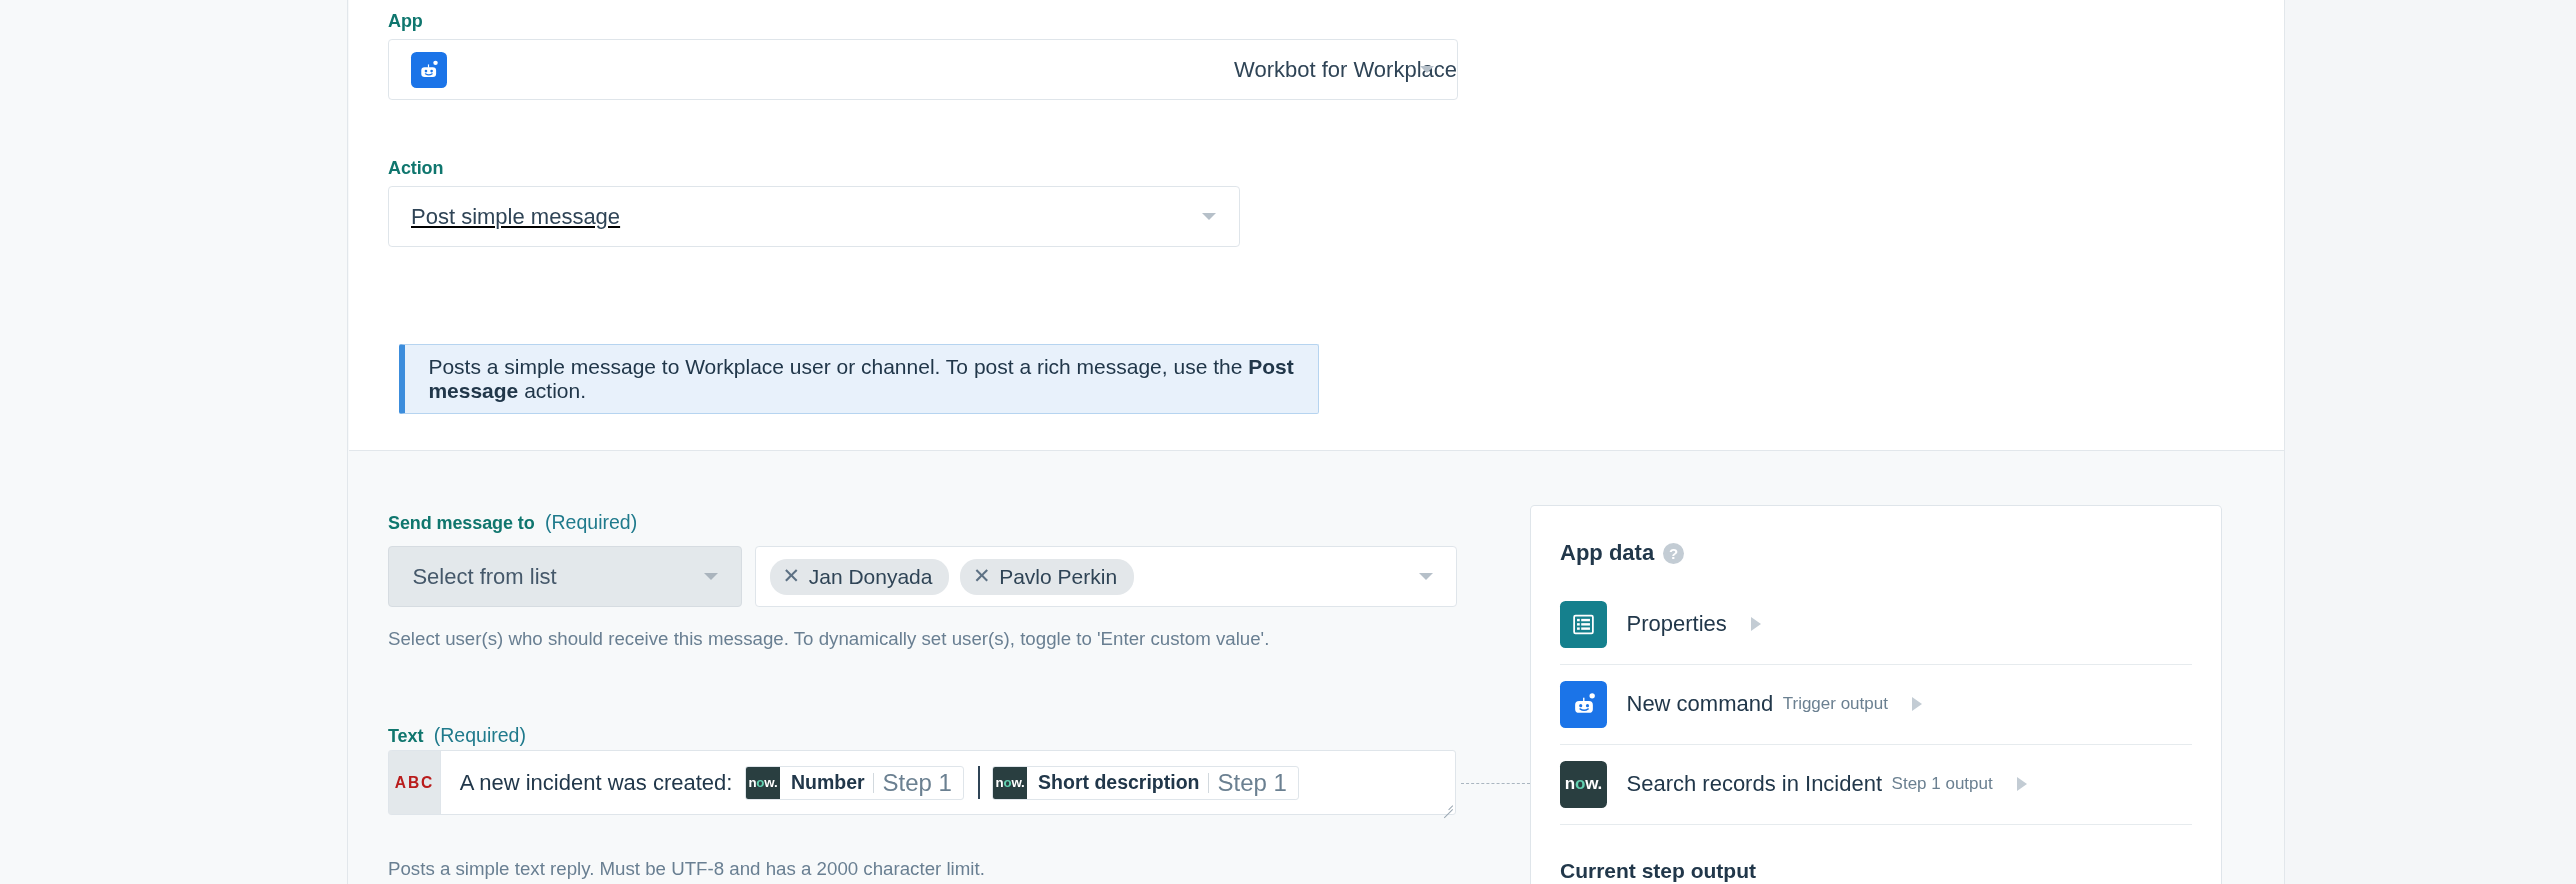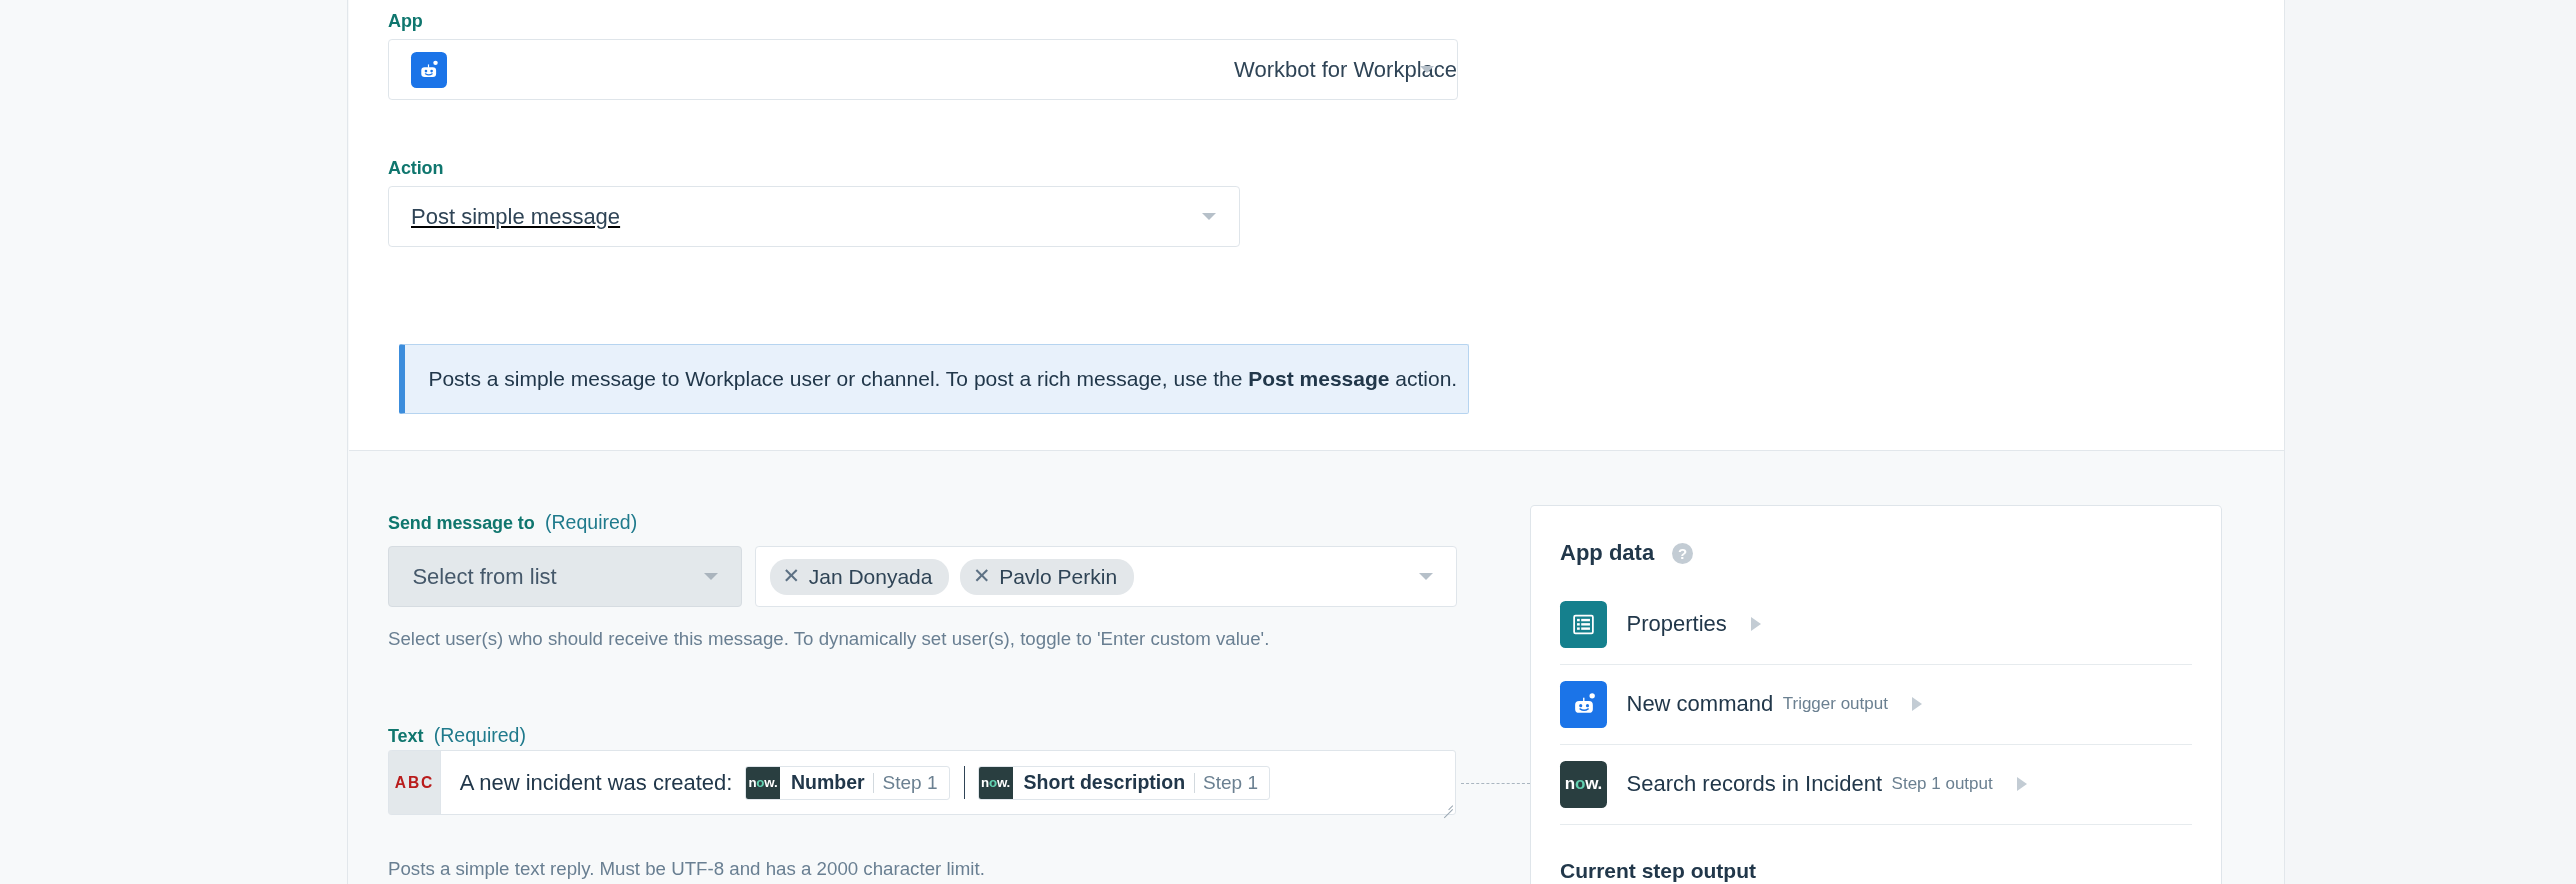--- a/index.html
+++ b/index.html
@@ -82,21 +82,21 @@
     background: #1b74e8;
     border-radius: 5.5px;
     flex: 0 0 auto;
     display: flex; align-items: center; justify-content: center;
   }
 
   
   .banner {
     position: absolute;
     left: 399px; top: 344px;
-    width: 1070px; height: 70px;
+    width: 920px; height: 70px;
     background: #e8f1fb;
     border: 0.8px solid #b6d4f0;
     border-left: 6.2px solid #3c8ddc;
     border-radius: 2.3px;
     display: flex; align-items: center;
   }
   .banner-text {
     font-size: 21px;
     color: #21374a;
     padding-left: 23.4px;
@@ -195,21 +195,21 @@
   .nowlogo {
     font-size: 13.3px; font-weight: bold; color: #ffffff;
     letter-spacing: -0.2px;
   }
   .nowlogo i { color: #62d0b0; font-style: normal; }
   .token-name {
     font-size: 19.5px; font-weight: bold; color: #21374a;
     padding: 0 8.6px 0 11px;
   }
   .token-sep { width: 0.8px; height: 20px; background: #d2d9de; }
-  .token-step { font-size: 19px; color: #6b8091; padding: 0 11px 0 8.6px; }
+  .token-step { font-size: 24px; color: #6b8091; padding: 0 11px 0 8.6px; }
   .caret-bar {
     display: inline-block;
     width: 1.6px; height: 33px; background: #2f4456;
     margin-left: 14px;
   }
   .resize-grip {
     position: absolute; right: 2.3px; bottom: 1.6px;
     width: 14px; height: 14px;
   }
   .resize-grip span {
@@ -232,21 +232,21 @@
     left: 1530px; top: 505px;
     width: 692px; height: 380px;
     background: #ffffff;
     border: 1.6px solid #dfe5ea;
     border-bottom: none;
     border-radius: 4.7px 4.7px 0 0;
   }
   .panel-title-row {
     display: flex; align-items: center;
     padding: 34px 0 0 29px;
-    gap: 18px;
+    gap: 9px;
   }
   .panel-title {
     font-size: 22px; font-weight: bold; color: #21374a;
   }
   .help-icon {
     width: 21px; height: 21px; border-radius: 50%;
     background: #c3ccd4;
     color: #ffffff; font-size: 15px; font-weight: bold;
     display: flex; align-items: center; justify-content: center;
     line-height: 1;

